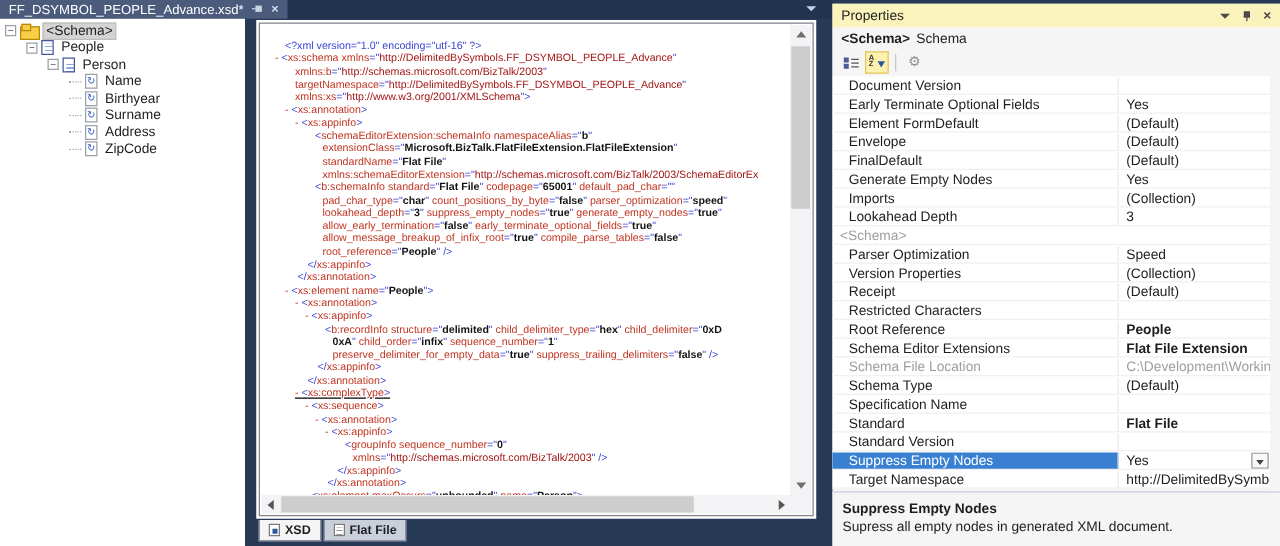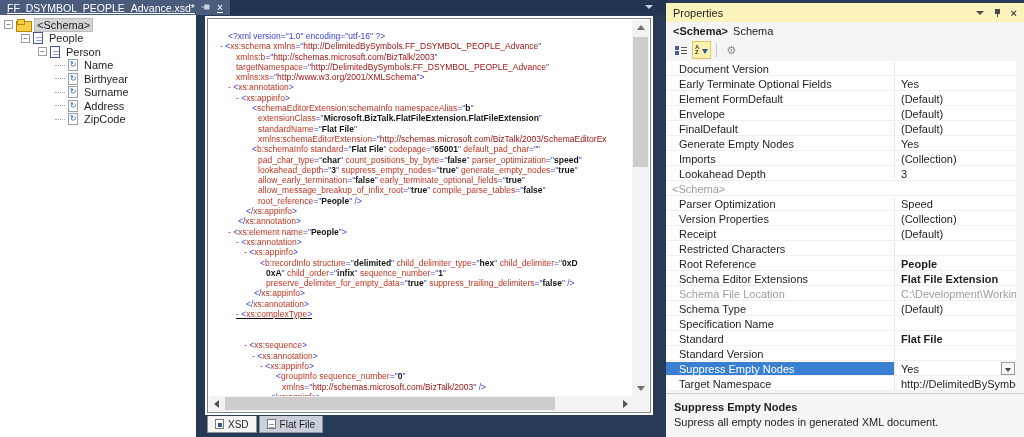--- a/index.html
+++ b/index.html
@@ -2,21 +2,21 @@
 <html><head>
 <meta charset="utf-8">
 <style>
   * { margin:0; padding:0; box-sizing:border-box; }
   html,body { width:1024px; height:437px; overflow:hidden; }
   body { background:#263A56; font-family:"Liberation Sans", sans-serif; position:relative; }
 
   
   .tabstrip { position:absolute; left:0; top:0; width:666px; height:15px; background:#22344F; }
   .doc-tab { position:absolute; left:0; top:0; height:15px; background:#4A5B7C; color:#FFFFFF;
-             display:flex; align-items:center; gap:6px; padding:0 7px; font-size:10.5px;text-decoration:underline; }
+             display:flex; align-items:center; gap:6px; padding:0 7px; font-size:10.5px; }
   .doc-tab .close-x { color:#D7DEEC; font-size:10px; font-weight:bold; line-height:10px; }
   .pin-h { width:10px; height:9px; position:relative; transform:rotate(90deg); }
   .pin-h::before { content:""; position:absolute; left:2px; top:1px; width:5px; height:4px;
                    background:#C9D2E4; border-bottom:1px solid #C9D2E4; }
   .pin-h::after { content:""; position:absolute; left:4px; top:6px; width:1px; height:3px; background:#C9D2E4; }
   .tabwell-drop { position:absolute; left:645px; top:5px; width:0; height:0;
                   border-left:4px solid transparent; border-right:4px solid transparent;
                   border-top:4px solid #C9D2E4; }
 
   
@@ -71,21 +71,21 @@
                       border-top:4px solid transparent; border-bottom:4px solid transparent;
                       border-right:5px solid #555555; }
   .arr-right { right:0; }
   .arr-right::before { content:""; position:absolute; left:6px; top:4px;
                        border-top:4px solid transparent; border-bottom:4px solid transparent;
                        border-left:5px solid #555555; }
   .hthumb { position:absolute; top:1px; left:16px; width:330px; height:13px; background:#CDCDCD; }
   .scroll-corner { position:absolute; right:1px; bottom:1px; width:17px; height:15px; background:#F3F3F5; }
 
   
-  .btabs { position:absolute; left:207px; top:416px; display:flex; gap:2px; }
+  .btabs { position:absolute; left:207px; top:416px; display:flex; gap:2px;font-weight:bold; }
   .btab { height:17px; padding:0 7px; display:flex; align-items:center; gap:4px; font-size:10px;
           color:#1E1E1E; background:#C9CFDB; border:1px solid #8A90A0; border-top:none; }
   .btab.active { background:#F5F5F5; }
   .icon-xsd { width:9px; height:10px; background:#FFFFFF; border:1px solid #7A7A7A; position:relative; }
   .icon-xsd::before { content:""; position:absolute; left:2px; top:3px; width:4px; height:4px; background:#2B579A; }
   .icon-flatfile { width:9px; height:10px; background:#FFFFFF; border:1px solid #7A7A7A;
                    background-image:repeating-linear-gradient(to bottom, transparent 0 2px, #9A9A9A 2px 3px);
                    background-size:5px 100%; background-position:1px 2px; background-repeat:no-repeat; }
 
   
@@ -218,21 +218,21 @@
         <div class="code-line" style="padding-left: 20px;"><span class="tk-p">&lt;/</span><span class="tk-e">xs:annotation</span><span class="tk-p">&gt;</span></div>
         <div class="code-line" style="padding-left: 10px;"><span class="tk-d">- </span><span class="tk-p">&lt;</span><span class="tk-e">xs:element</span><span class="tk-p"> </span><span class="tk-a">name</span><span class="tk-p">="</span><span class="tk-v">People</span><span class="tk-p">"&gt;</span></div>
         <div class="code-line" style="padding-left: 18px;"><span class="tk-d">- </span><span class="tk-p">&lt;</span><span class="tk-e">xs:annotation</span><span class="tk-p">&gt;</span></div>
         <div class="code-line" style="padding-left: 26px;"><span class="tk-d">- </span><span class="tk-p">&lt;</span><span class="tk-e">xs:appinfo</span><span class="tk-p">&gt;</span></div>
         <div class="code-line" style="padding-left: 42px;"><span class="tk-p">&lt;</span><span class="tk-e">b:recordInfo</span><span class="tk-p"> </span><span class="tk-a">structure</span><span class="tk-p">="</span><span class="tk-v">delimited</span><span class="tk-p">" </span><span class="tk-a">child_delimiter_type</span><span class="tk-p">="</span><span class="tk-v">hex</span><span class="tk-p">" </span><span class="tk-a">child_delimiter</span><span class="tk-p">="</span><span class="tk-v">0xD</span></div>
         <div class="code-line" style="padding-left: 48px;"><span class="tk-v">0xA</span><span class="tk-p">" </span><span class="tk-a">child_order</span><span class="tk-p">="</span><span class="tk-v">infix</span><span class="tk-p">" </span><span class="tk-a">sequence_number</span><span class="tk-p">="</span><span class="tk-v">1</span><span class="tk-p">"</span></div>
         <div class="code-line" style="padding-left: 48px;"><span class="tk-a">preserve_delimiter_for_empty_data</span><span class="tk-p">="</span><span class="tk-v">true</span><span class="tk-p">" </span><span class="tk-a">suppress_trailing_delimiters</span><span class="tk-p">="</span><span class="tk-v">false</span><span class="tk-p">" /&gt;</span></div>
         <div class="code-line" style="padding-left: 36px;"><span class="tk-p">&lt;/</span><span class="tk-e">xs:appinfo</span><span class="tk-p">&gt;</span></div>
         <div class="code-line" style="padding-left: 28px;"><span class="tk-p">&lt;/</span><span class="tk-e">xs:annotation</span><span class="tk-p">&gt;</span></div>
         <div class="code-line" style="padding-left: 18px; text-decoration: underline;"><span class="tk-d">- </span><span class="tk-p">&lt;</span><span class="tk-e">xs:complexType</span><span class="tk-p">&gt;</span></div>
-        <div class="code-line" style="padding-left: 26px; margin-top: 21px;"><span class="tk-d">- </span><span class="tk-p">&lt;</span><span class="tk-e">xs:sequence</span><span class="tk-p">&gt;</span></div>
+        <div class="code-line" style="padding-left: 26px;"><span class="tk-d">- </span><span class="tk-p">&lt;</span><span class="tk-e">xs:sequence</span><span class="tk-p">&gt;</span></div>
         <div class="code-line" style="padding-left: 34px;"><span class="tk-d">- </span><span class="tk-p">&lt;</span><span class="tk-e">xs:annotation</span><span class="tk-p">&gt;</span></div>
         <div class="code-line" style="padding-left: 42px;"><span class="tk-d">- </span><span class="tk-p">&lt;</span><span class="tk-e">xs:appinfo</span><span class="tk-p">&gt;</span></div>
         <div class="code-line" style="padding-left: 58px;"><span class="tk-p">&lt;</span><span class="tk-e">groupInfo</span><span class="tk-p"> </span><span class="tk-a">sequence_number</span><span class="tk-p">="</span><span class="tk-v">0</span><span class="tk-p">"</span></div>
         <div class="code-line" style="padding-left: 64px;"><span class="tk-a">xmlns</span><span class="tk-p">="</span><span class="tk-u">http://schemas.microsoft.com/BizTalk/2003</span><span class="tk-p">" /&gt;</span></div>
         <div class="code-line" style="padding-left: 52px;"><span class="tk-p">&lt;/</span><span class="tk-e">xs:appinfo</span><span class="tk-p">&gt;</span></div>
         <div class="code-line" style="padding-left: 44px;"><span class="tk-p">&lt;/</span><span class="tk-e">xs:annotation</span><span class="tk-p">&gt;</span></div>
         <div class="code-line" style="padding-left: 26px;"><span class="tk-d">- </span><span class="tk-p">&lt;</span><span class="tk-e">xs:element</span><span class="tk-p"> </span><span class="tk-a">maxOccurs</span><span class="tk-p">="</span><span class="tk-v">unbounded</span><span class="tk-p">" </span><span class="tk-a">name</span><span class="tk-p">="</span><span class="tk-v">Person</span><span class="tk-p">"&gt;</span></div>
       </div>
     <div class="vscroll">
       <span class="arr-up"></span>

